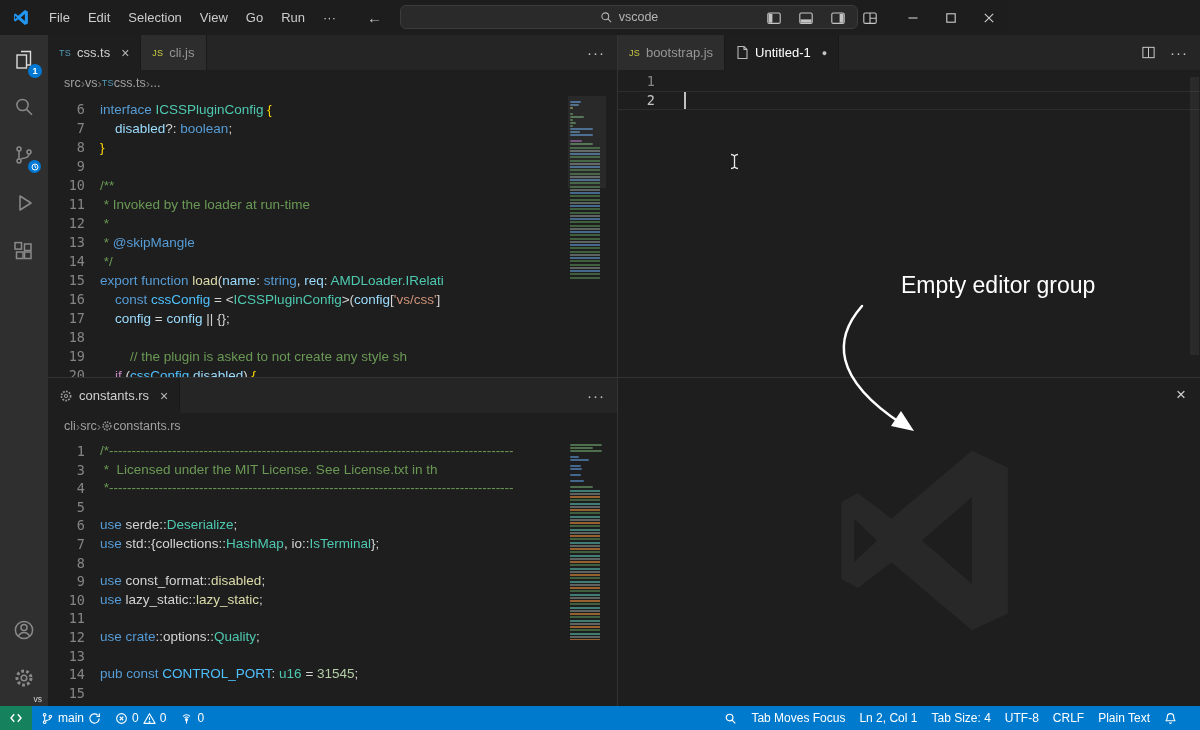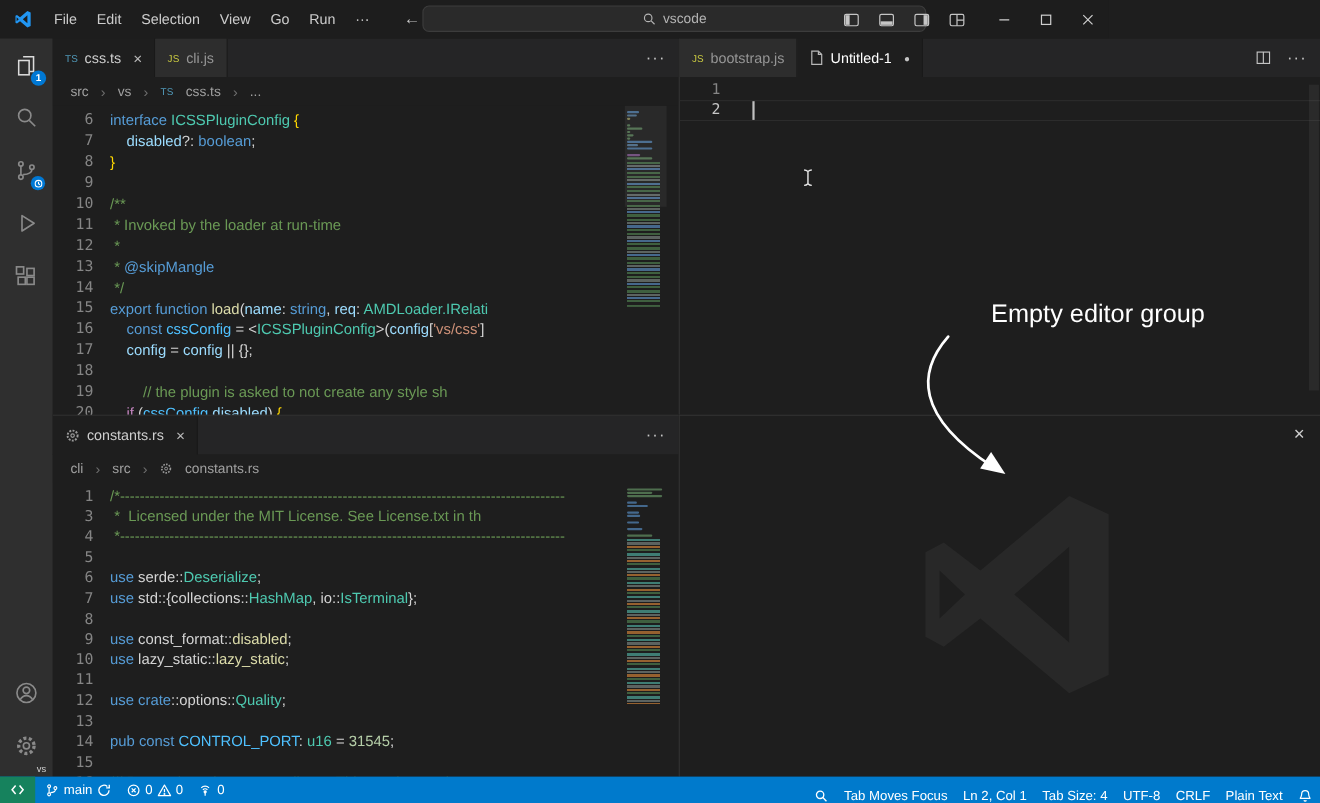--- a/index.html
+++ b/index.html
@@ -5,21 +5,21 @@
   *{margin:0;padding:0;box-sizing:border-box}
   html,body{width:1200px;height:730px;overflow:hidden}
   body{background:#1e1e1e;font-family:"Liberation Sans",sans-serif;color:#cccccc;position:relative}
 
   
   .titlebar{position:absolute;left:0;top:0;width:1008px;height:35px;background:#1d1d1d;display:flex;align-items:center}
   .tb-logo{margin:0 10px 0 13px;display:flex}
   .menus{display:flex;align-items:center;font-size:13px;color:#cccccc}
   .menu{padding:4px 9px;border-radius:4px;cursor:default}
   .nav-arrows{display:flex;align-items:center;gap:20px;margin-left:22px;font-size:15px;color:#c5c5c5}
-  .cmd-center{position:absolute;left:384px;top:5px;width:458px;height:24px;background:#2a2a2a;border:1px solid #3c3c3c;border-radius:6px;display:flex;align-items:center;justify-content:center;gap:6px;font-size:12.5px;color:#b4b4b4}
+  .cmd-center{position:absolute;left:400px;top:5px;width:458px;height:24px;background:#2a2a2a;border:1px solid #3c3c3c;border-radius:6px;display:flex;align-items:center;justify-content:center;gap:6px;font-size:12.5px;color:#b4b4b4}
   .tb-right{position:absolute;right:0;top:0;height:35px;display:flex;align-items:center}
   .layout-icons{display:flex;align-items:center;gap:16px;margin-right:16px}
   .win-btn{width:38px;height:35px;display:flex;align-items:center;justify-content:center}
 
   
   .activitybar{position:absolute;left:0;top:35px;width:48px;height:671px;background:#2f2f2f}
   .ab-item{width:48px;height:48px;display:flex;align-items:center;justify-content:center;position:relative}
   .badge{position:absolute;right:6px;bottom:5px;min-width:14px;height:14px;border-radius:7px;background:#0078d4;color:#fff;font-size:9px;font-weight:bold;display:flex;align-items:center;justify-content:center;padding:0 3px}
   .badge-dot{position:absolute;right:7px;bottom:6px;width:13px;height:13px;border-radius:50%;background:#0078d4;display:flex;align-items:center;justify-content:center}
   .ab-bottom{position:absolute;left:0;bottom:4px;width:48px}
@@ -37,21 +37,21 @@
   .tab{display:flex;align-items:center;gap:6px;padding:0 11px;font-size:13px;background:#2d2d2d;border-right:1px solid #191919;color:#969696;white-space:nowrap}
   .tab.active{background:#1e1e1e;color:#ffffff}
   .tab.active-unfocused{background:#1e1e1e;color:#cfcfcf}
   .tab .tclose{margin-left:5px;font-size:14px;color:#b8b8b8;line-height:1}
   .tab .tdirty{margin-left:5px;font-size:9px;color:#c4c4c4}
   .mini-icon{font-size:9px;font-weight:normal;letter-spacing:.2px}
   .ts-ic{color:#519aba}
   .js-ic{color:#cbcb41}
   .tab-actions{margin-left:auto;display:flex;align-items:center;gap:14px;padding-right:12px;color:#c5c5c5;font-size:15px;letter-spacing:1px}
 
-  .breadcrumb{height:26px;display:flex;align-items:center;gap:11px;padding-left:16px;font-size:12.5px;color:#a0a0a0;background:#1e1e1e;white-space:nowrap}
+  .breadcrumb{height:26px;display:flex;align-items:center;gap:0;padding-left:16px;font-size:12.5px;color:#a0a0a0;background:#1e1e1e;white-space:nowrap}
   .bc-sep{color:#6e6e6e;font-size:13px}
 
   .editor-body{position:absolute;left:0;right:0;bottom:0;display:flex;overflow:hidden}
   .g-tl .editor-body{top:61px}
   .g-tr .editor-body{top:35px}
   .g-bl .editor-body{top:61px}
   .g-tl{--lh:19px}.g-tr{--lh:19px}.g-bl{--lh:18.6px}
   .gutter{width:52px;flex:none;text-align:right;padding-right:15px;color:#858585;font-family:"DejaVu Sans Mono",monospace;font-size:13.5px;line-height:var(--lh);position:relative;z-index:1}
   .g-tl .gutter{padding-top:4px}.g-tr .gutter{padding-top:2px}.g-bl .gutter{padding-top:3px}
   .ln{height:var(--lh)}
@@ -75,21 +75,21 @@
   .caret{position:absolute;left:66px;top:22px;width:1.5px;height:17px;background:#c0c0c0;z-index:2}
   .scroll-thumb{position:absolute;right:1px;top:42px;width:9px;height:278px;background:rgba(121,121,121,.14)}
 
   .g-br .group-close{position:absolute;top:8px;right:14px;font-size:17px;color:#cfcfcf;line-height:1}
   .watermark{position:absolute;left:208px;top:60px}
 
   
   .statusbar{position:absolute;left:0;bottom:0;width:1200px;height:24px;background:#007acc;color:#ffffff;display:flex;align-items:stretch;font-size:12px}
   .sb-item{display:flex;align-items:center;gap:4px;padding:0 7px;white-space:nowrap}
   .sb-remote{background:#16825d;padding:0 9px;margin-right:2px}
-  .sb-right{margin-left:auto;display:flex;align-items:flex-end;padding-right:0}
+  .sb-right{margin-left:auto;display:flex;align-items:center;padding-right:16px}
 
   
   .overlay{position:absolute;left:0;top:0;width:1200px;height:730px;pointer-events:none;z-index:10}
   .annot-label{position:absolute;left:901px;top:272px;font-size:23px;color:#ffffff}
   .annot-arrow{position:absolute;left:822px;top:300px}
   .ibeam{position:absolute;left:729px;top:153px}
 </style>
 </head>
 <body>
 

